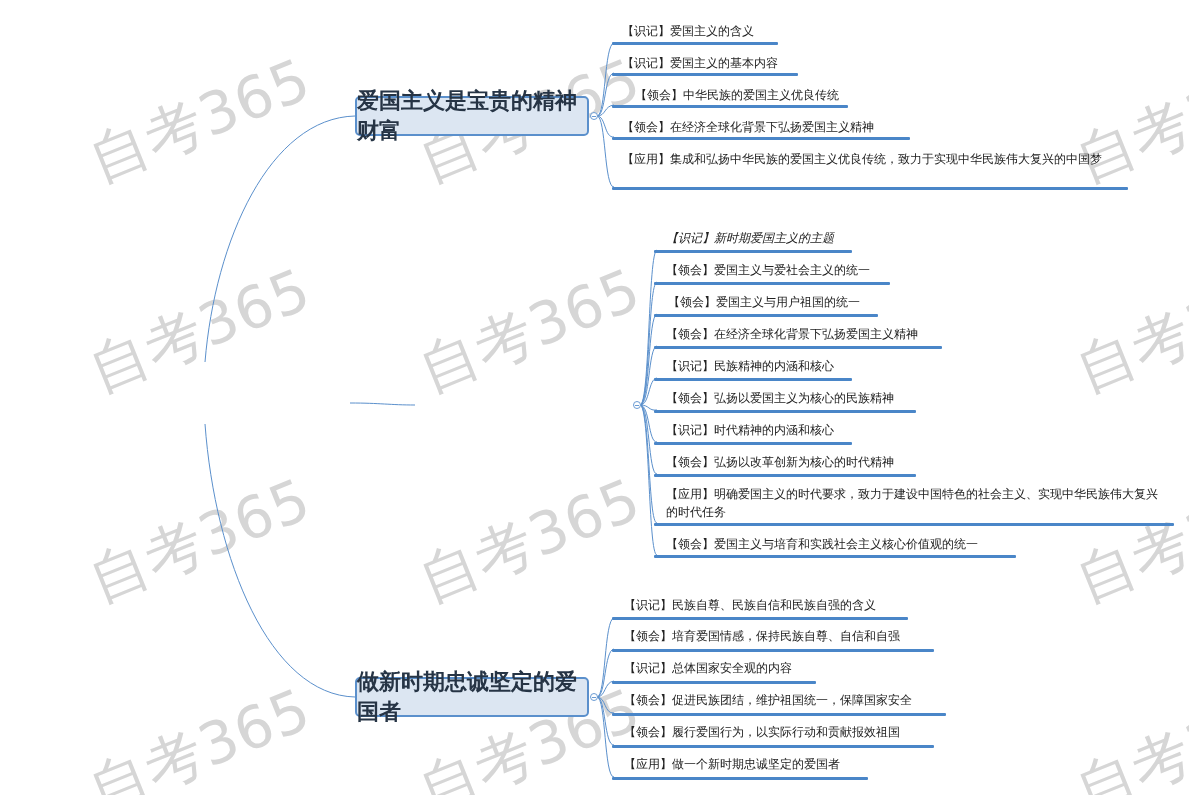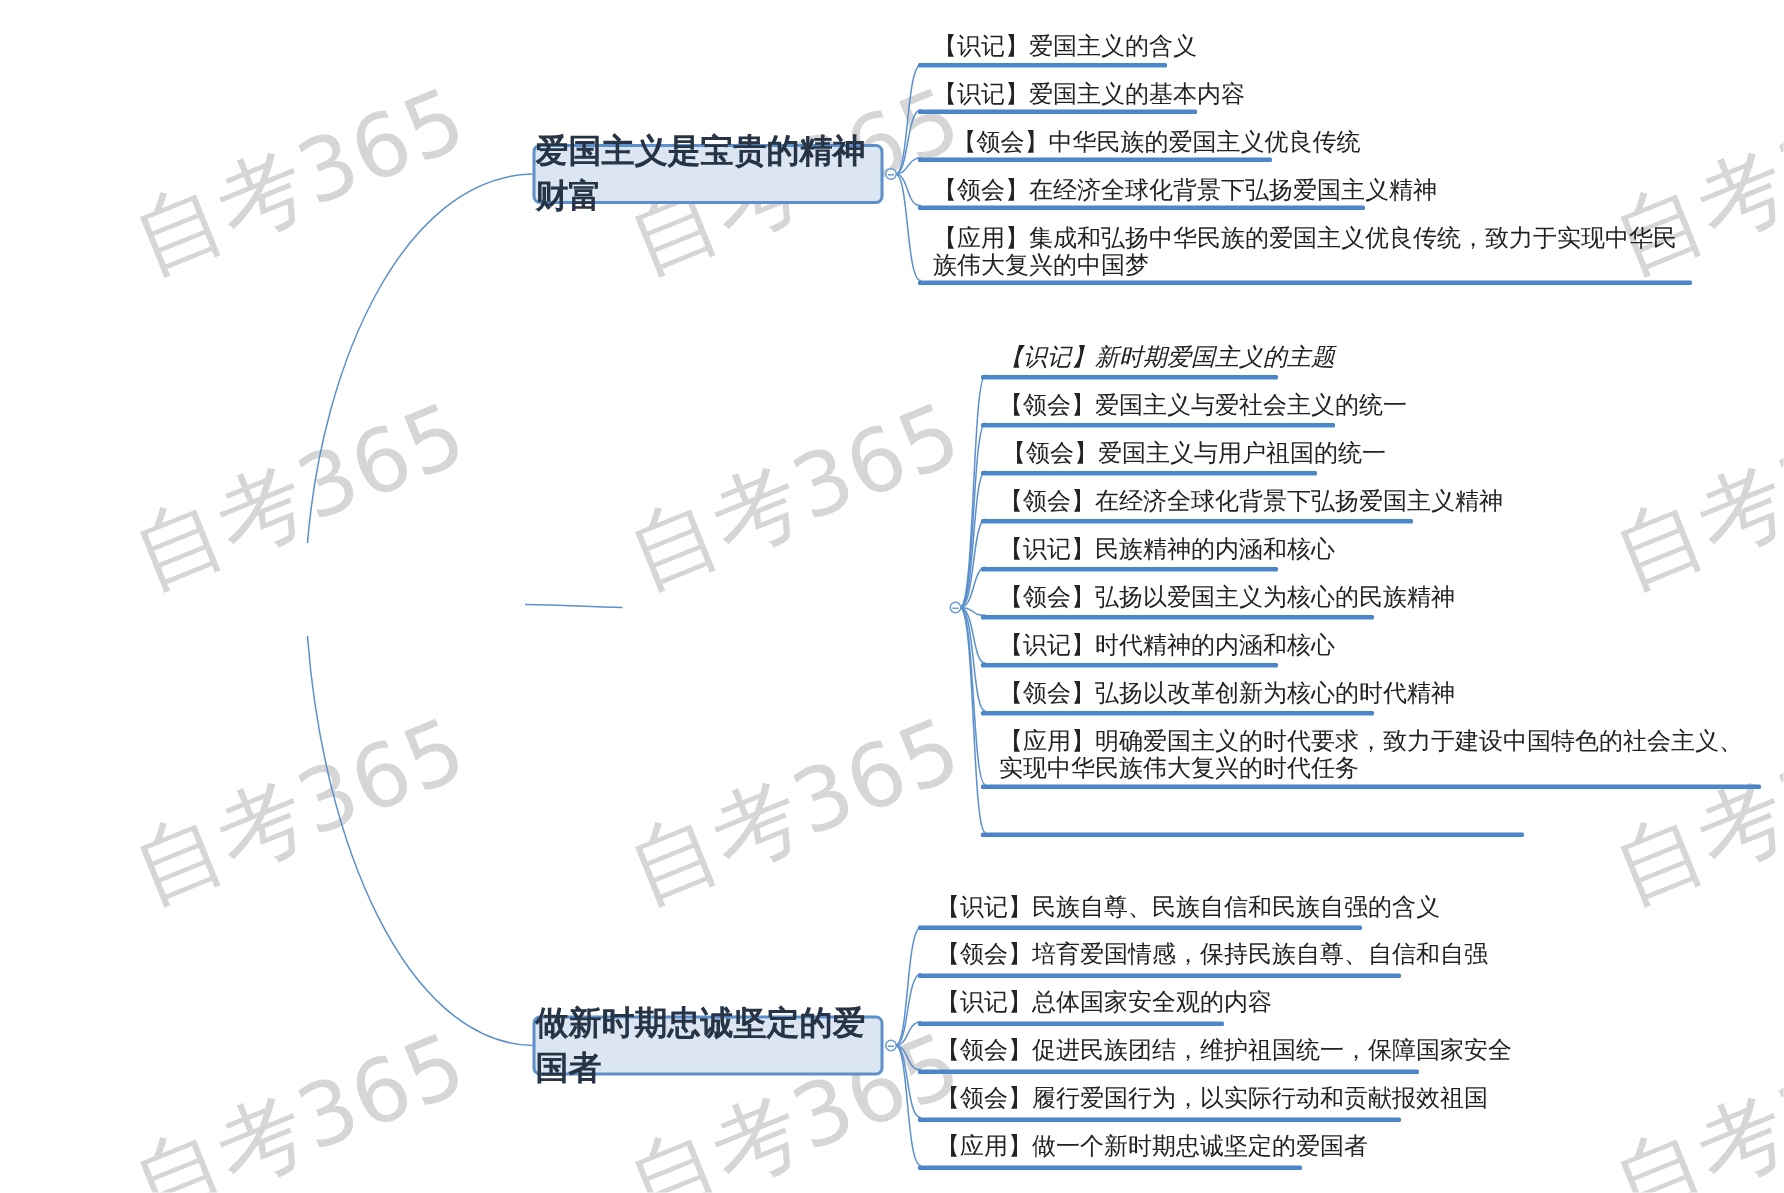--- a/index.html
+++ b/index.html
@@ -13,21 +13,21 @@
   .root { position:absolute; left:18px; top:359px; width:332px; height:67px;
           background:#dce6f2; border:4px solid #4a86c8; border-radius:7px; box-sizing:border-box;
           display:flex; align-items:center; justify-content:center;
           font-size:22px; font-weight:bold; color:#2f4f75; }
   .branch { position:absolute; height:40px; background:#dce6f2; border:2px solid #5b90cc;
             border-radius:5px; box-sizing:border-box; display:flex; align-items:center;
             justify-content:center; font-size:22px; color:#263445;font-weight:bold; }
   .collapse { position:absolute; width:8px; height:8px; border:1px solid #6a9bd3; border-radius:50%;
               background:#fff; box-sizing:border-box; }
   .collapse::after { content:""; position:absolute; left:1px; top:3px; width:4px; height:1px; background:#6a9bd3; }
-  .leaf { position:absolute; font-size:16px; color:#222; line-height:18px; white-space:nowrap; }
+  .leaf { position:absolute; font-size:12px; color:#222; line-height:18px; white-space:nowrap; }
   .leaf.wrap { white-space:normal; }
   .leaf-line { position:absolute; height:3px; background:#4a86c8; border-radius:1px; }
 </style>
 </head>
 <body>
 
 <div id="canvas">
 
   <div class="wm" style="left:78px;top:128px;">自考365</div>
   <div class="wm" style="left:408px;top:128px;">自考365</div>
@@ -151,20 +151,23 @@
   <div class="leaf" style="left:666px;top:453px;">
     <span>【领会】</span><span>弘扬以改革创新为核心的时代精神</span>
   </div>
   <div class="leaf-line" style="left:654px;top:474px;width:262px;"></div>
 
   <div class="leaf wrap" style="left:666px;top:485px;width:500px;">
     <span>【应用】</span><span>明确爱国主义的时代要求，致力于建设中国特色的社会主义、实现中华民族伟大复兴的时代任务</span>
   </div>
   <div class="leaf-line" style="left:654px;top:523px;width:520px;"></div>
 
+  <div class="leaf" style="left:666px;top:535px;">
+    <span>【领会】</span><span>爱国主义与培育和实践社会主义核心价值观的统一</span>
+  </div>
   <div class="leaf-line" style="left:654px;top:555px;width:362px;"></div>
 
   <div class="leaf" style="left:624px;top:596px;">
     <span>【识记】</span><span>民族自尊、民族自信和民族自强的含义</span>
   </div>
   <div class="leaf-line" style="left:612px;top:617px;width:296px;"></div>
 
   <div class="leaf" style="left:624px;top:627px;">
     <span>【领会】</span><span>培育爱国情感，保持民族自尊、自信和自强</span>
   </div>

